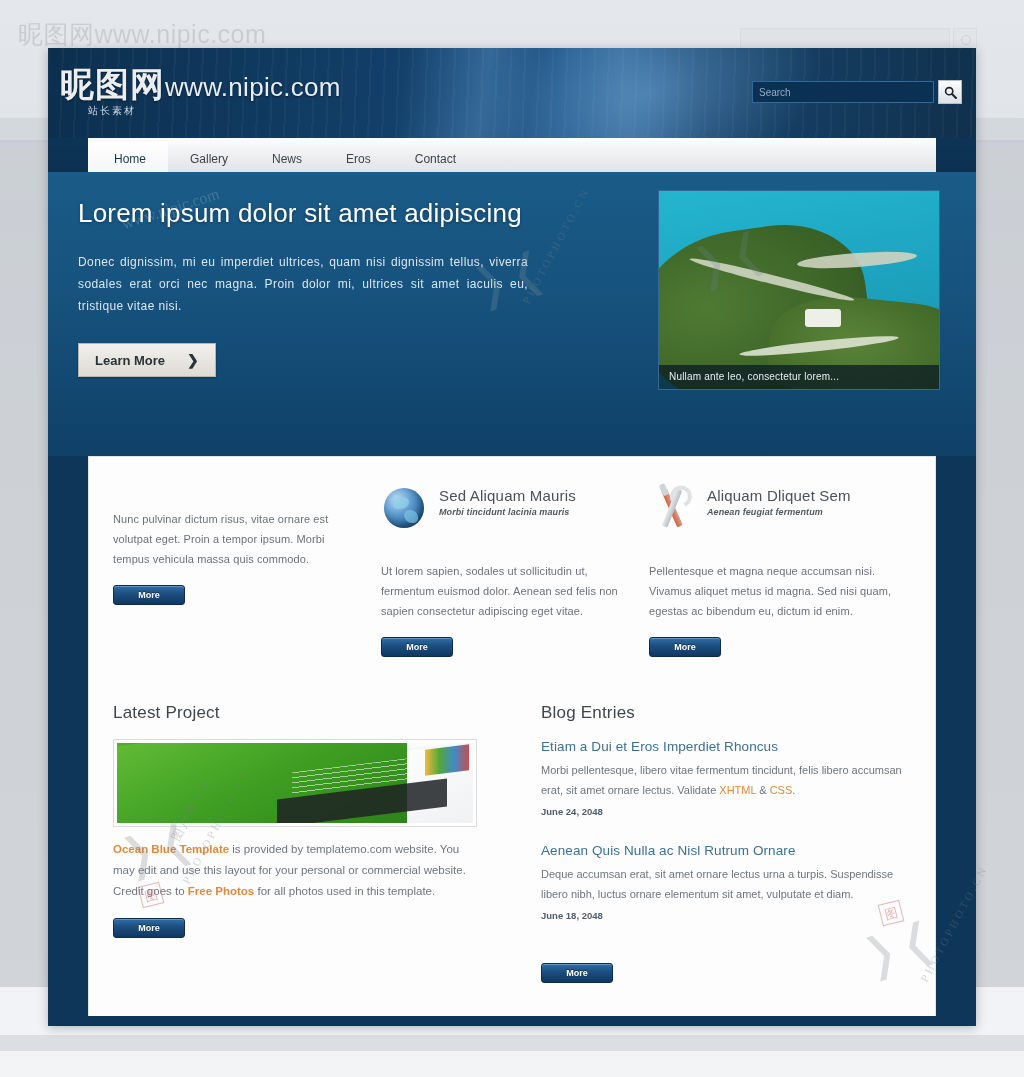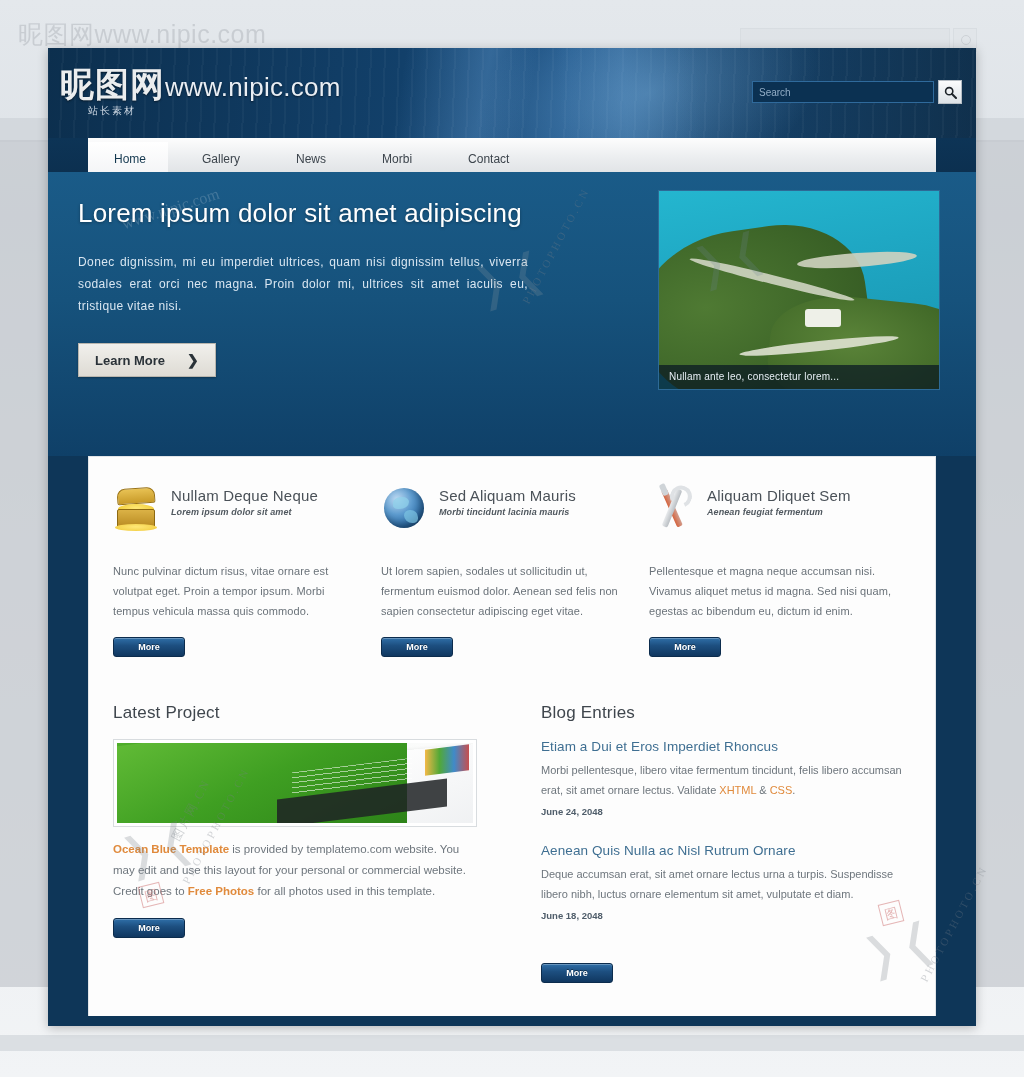--- a/index.html
+++ b/index.html
@@ -169,21 +169,20 @@
   .nav-bar {
     position: absolute;
     left: 40px;
     top: 0;
     right: 40px;
     height: 44px;
     background: linear-gradient(180deg,#fdfdfd 0%, #eceef0 45%, #dcdfe2 100%);
     border-bottom: 2px solid #9aa4ad;
     display: flex;
     align-items: center;
-    gap: 12px;
   }
   .nav-item {
     position: relative;
     padding: 0 22px;
     height: 34px;
     line-height: 34px;
     font-size: 12px;
     color: #3c444c;
     cursor: pointer;
     white-space: nowrap;
@@ -685,21 +684,21 @@
       <div class="nav-item first active">
         <span>Home</span>
       </div>
       <div class="nav-item">
         <span>Gallery</span>
       </div>
       <div class="nav-item">
         <span>News</span>
       </div>
       <div class="nav-item">
-        <span>Morbi</span>
+        <span>Eros</span>
       </div>
       <div class="nav-item">
         <span>Contact</span>
       </div>
     </div>
   </div>
 
   <div class="hero">
     <h1 class="hero-title">Lorem ipsum dolor sit amet adipiscing</h1>
     <p class="hero-body">Donec dignissim, mi eu imperdiet ultrices, quam nisi dignissim tellus, viverra sodales erat orci nec magna. Proin dolor mi, ultrices sit amet iaculis eu, tristique vitae nisi.</p>
@@ -718,32 +717,20 @@
       <div class="photo-bldg"></div>
       <div class="photo-caption">Nullam ante leo, consectetur lorem...</div>
     </div>
   </div>
 
   <div class="content">
 
     <div class="features">
 
       <div class="feature">
-        <div class="feature-head">
-          <div class="feature-icon">
-            <div class="chest-lid"></div>
-            <div class="chest-gold"></div>
-            <div class="chest-body"></div>
-            <div class="chest-gold2"></div>
-          </div>
-          <div class="feature-titles">
-            <div class="feature-title">Nullam Deque Neque</div>
-            <div class="feature-sub">Lorem ipsum dolor sit amet</div>
-          </div>
-        </div>
         <div class="feature-text">Nunc pulvinar dictum risus, vitae ornare est volutpat eget. Proin a tempor ipsum. Morbi tempus vehicula massa quis commodo.</div>
         <div class="btn-more">More</div>
       </div>
 
       <div class="feature">
         <div class="feature-head">
           <div class="feature-icon">
             <div class="globe">
                 <div class="globe-land1"></div>
                 <div class="globe-land2"></div>

